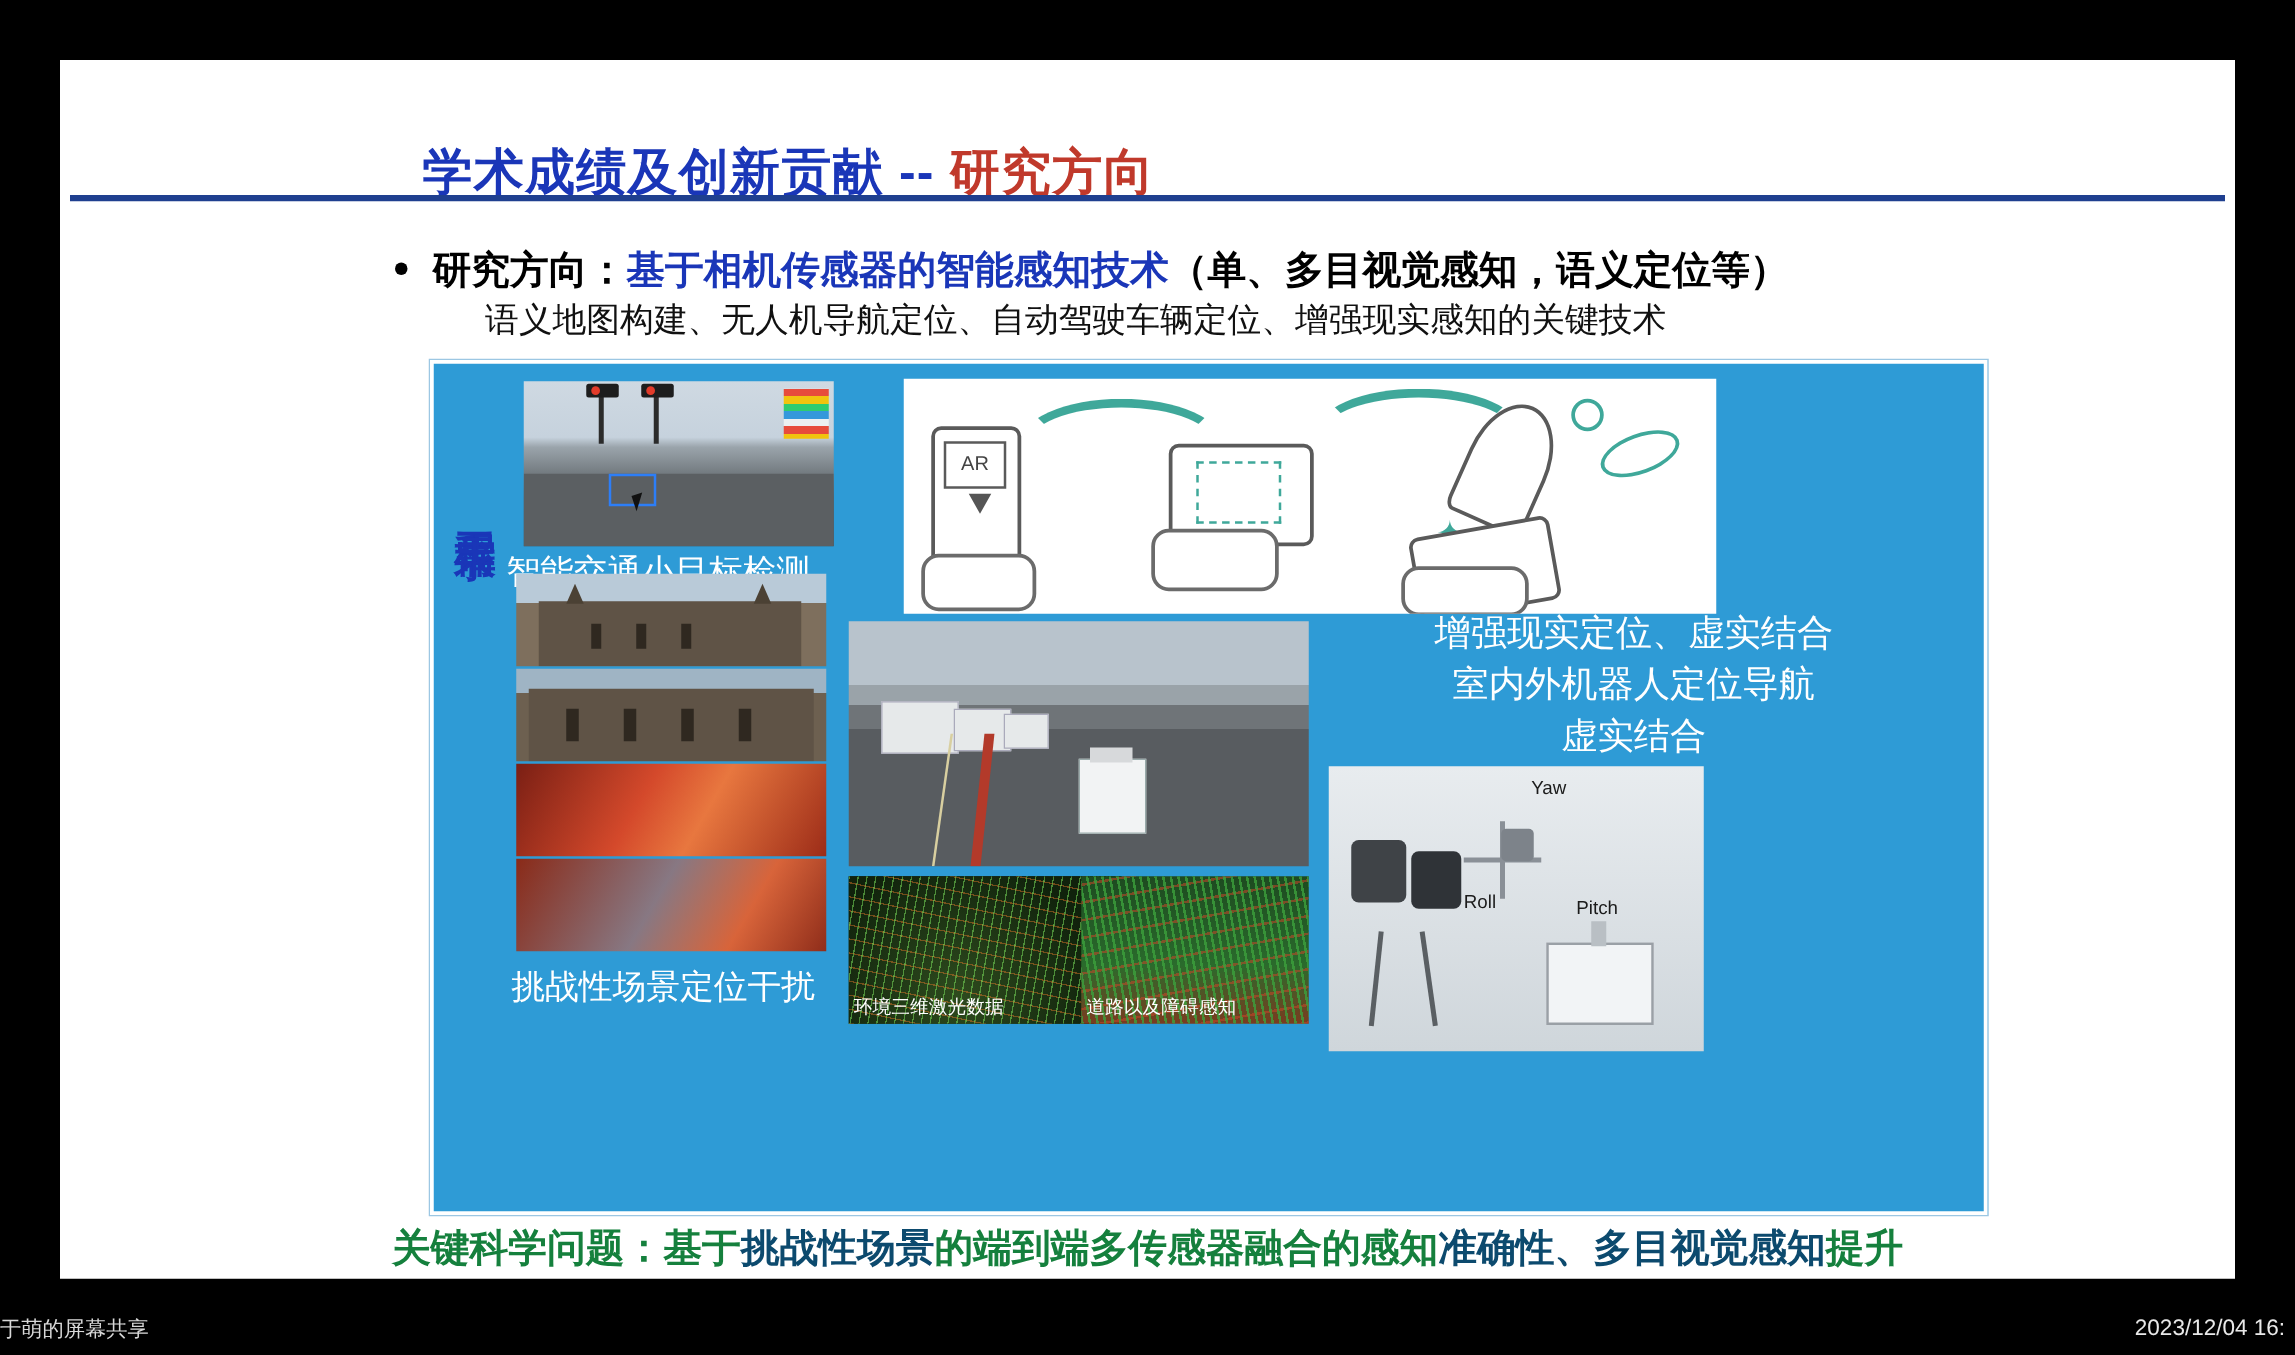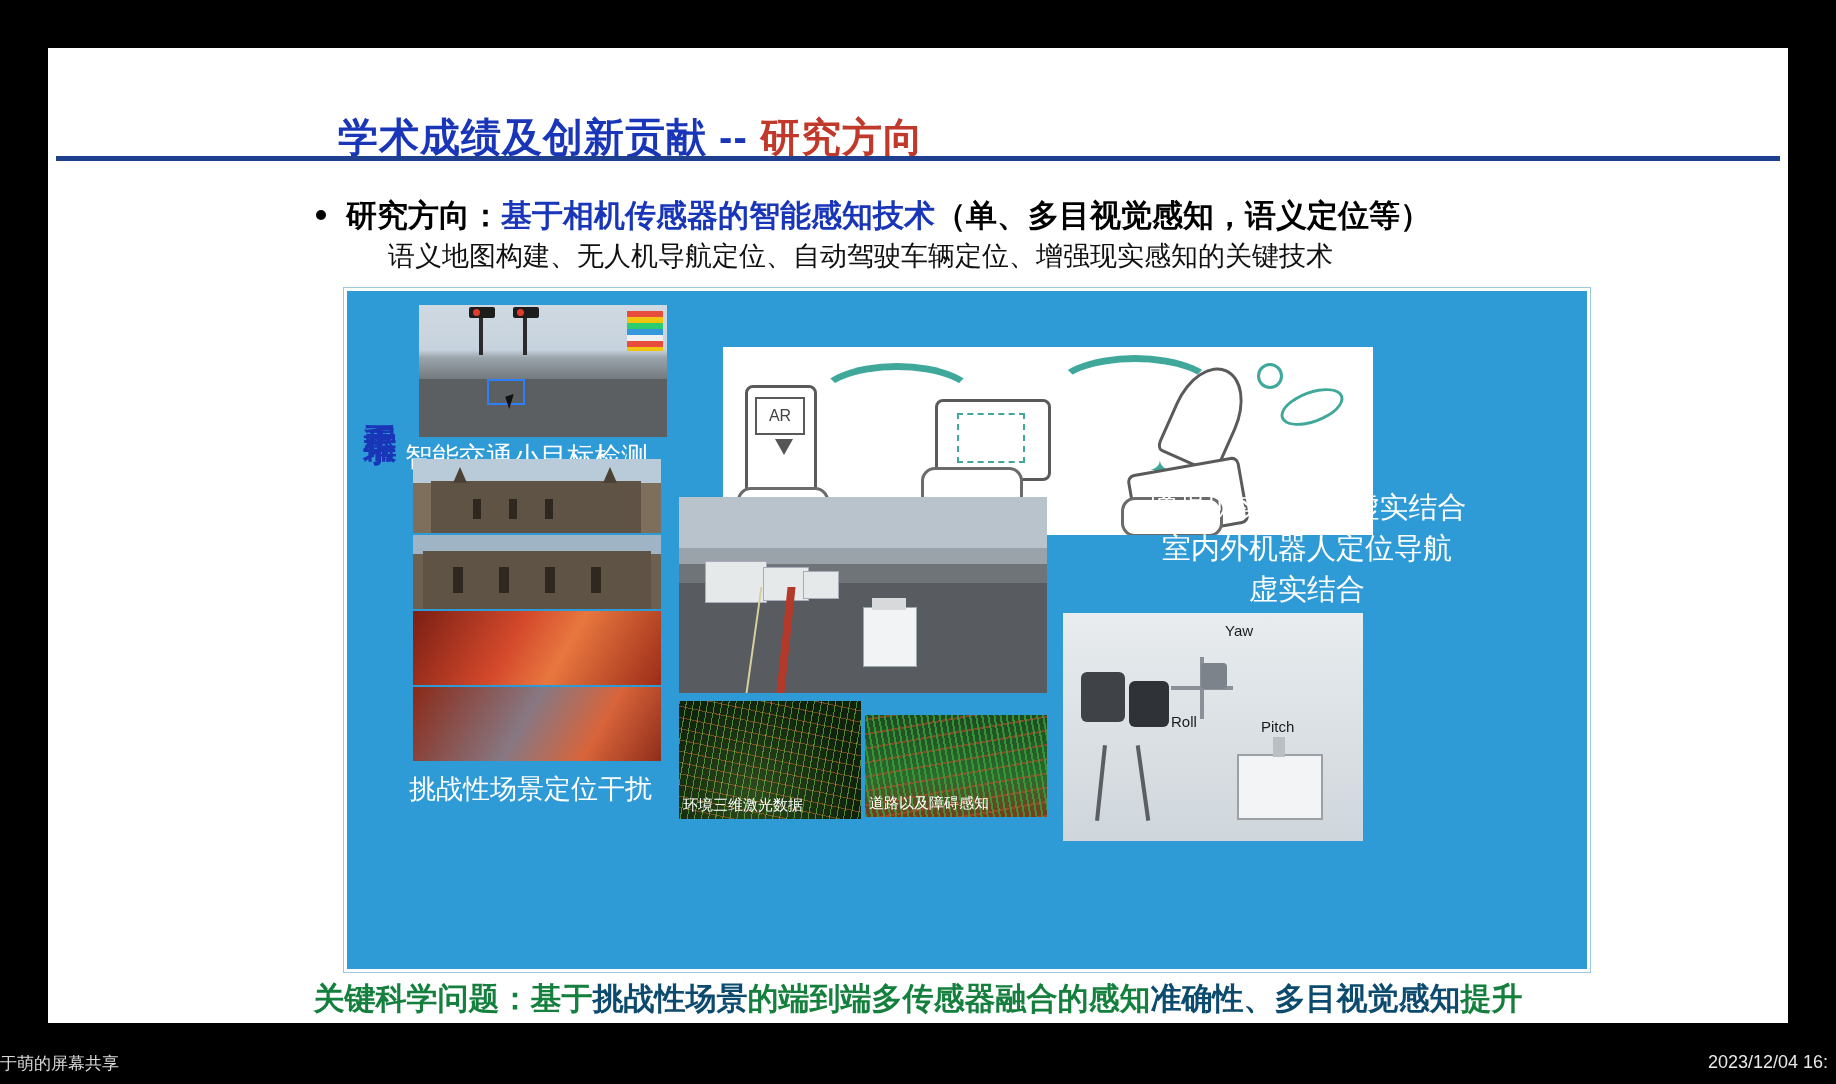--- a/index.html
+++ b/index.html
@@ -76,21 +76,21 @@
   #img-traffic .pole{position:absolute;top:4px;width:4px;height:46px;background:#2b2b2b;}
   #img-traffic .lamp{position:absolute;top:2px;width:26px;height:11px;background:#1d1d1d;border-radius:2px;}
   #img-traffic .redlamp{position:absolute;top:4px;width:7px;height:7px;border-radius:50%;background:#e23b2a;}
   #img-traffic .colorchart{position:absolute;right:4px;top:6px;width:36px;height:40px;
     background:repeating-linear-gradient(to bottom,#e74c3c 0 6px,#f1c40f 6px 12px,#2ecc71 12px 18px,#3498db 18px 24px,#ecf0f1 24px 30px);}
   #img-traffic .bluebox{position:absolute;left:68px;top:74px;width:34px;height:22px;border:2px solid #2d7ef7;}
   #img-traffic .cursor{position:absolute;left:88px;top:90px;width:0;height:0;
     border-left:9px solid #111;border-bottom:13px solid transparent;transform:rotate(-18deg);}
 
   
-  #img-ar{left:376px;top:12px;width:650px;height:188px;background:#ffffff;margin-top:44px;}
+  #img-ar{left:376px;top:12px;width:650px;height:188px;background:#ffffff;}
   .ar-phone{position:absolute;border:3px solid #5a5a5a;border-radius:8px;background:#fff;}
   .ar-hand{position:absolute;border:3px solid #6b6b6b;border-radius:14px;background:#fff;}
   .ar-rocket{position:absolute;background:#fff;border:3px solid #5a5a5a;border-radius:50% 50% 10% 10%;}
   .ar-star{position:absolute;color:#3fa89a;font-size:26px;}
   .ar-swoosh{position:absolute;border:7px solid #3fa89a;border-color:#3fa89a transparent transparent transparent;border-radius:50%;}
 
   
   #img-col1{left:66px;top:168px;width:248px;height:74px;
     background:linear-gradient(#b9cad8 0 32%,#7e6f5d 32% 100%);}
   #img-col2{left:66px;top:244px;width:248px;height:74px;
@@ -108,25 +108,25 @@
     background:linear-gradient(#b8c3cc 0 26%,#9aa3a9 26% 34%,#6f7478 34% 44%,#585c60 44% 100%);}
   #img-robot .bus{position:absolute;background:#e6e9ea;border:1px solid #aab;}
   #img-robot .line{position:absolute;left:20%;top:46%;width:2px;height:54%;background:#d8cfa0;
     transform:skewX(-8deg);}
   #img-robot .redline{position:absolute;left:28%;top:46%;width:8px;height:54%;background:#b33a2a;transform:skewX(-6deg);}
   #img-robot .rbt{position:absolute;left:50%;top:56%;width:52px;height:58px;background:#f2f3f4;border:1px solid #9aa;}
   #img-robot .rbt:after{content:"";position:absolute;left:8px;top:-10px;width:34px;height:12px;background:#d7d9db;}
 
   
   #img-pc1{left:332px;top:410px;width:182px;height:118px;
-    background:radial-gradient(circle at 40% 80%,#2e4b1e,#10220c 70%),linear-gradient(#0b1208,#17301a);}
+    background:radial-gradient(circle at 40% 80%,#2e4b1e,#10220c 70%),linear-gradient(#0b1208,#17301a);padding-left:36px;}
   #img-pc1 .pts{position:absolute;inset:0;
     background:repeating-linear-gradient(100deg,rgba(120,220,90,.55) 0 1px,transparent 1px 7px),
                repeating-linear-gradient(12deg,rgba(230,120,40,.45) 0 1px,transparent 1px 11px);}
-  #img-pc2{left:518px;top:424px;width:182px;height:102px;
+  #img-pc2{left:518px;top:410px;width:182px;height:118px;
     background:linear-gradient(#1d4a20,#2a6b2c 60%,#7a3b20);}
   #img-pc2 .pts{position:absolute;inset:0;
     background:repeating-linear-gradient(80deg,rgba(60,160,60,.8) 0 2px,transparent 2px 6px),
                repeating-linear-gradient(-10deg,rgba(200,70,40,.55) 0 2px,transparent 2px 14px);}
   .pc-cap{position:absolute;color:#fff;font-size:15px;white-space:nowrap;}
 
   
   #img-drone{left:716px;top:322px;width:300px;height:228px;
     background:linear-gradient(#e8ecef,#cfd6db);}
   #img-drone .drone-body{position:absolute;left:46%;top:22%;width:26px;height:26px;background:#7d838a;border-radius:4px;}

